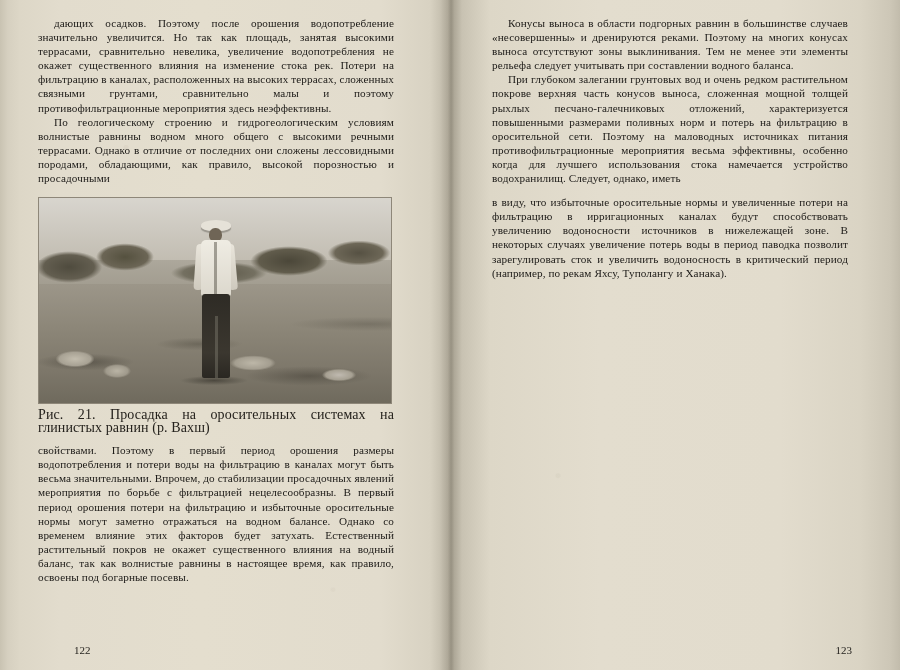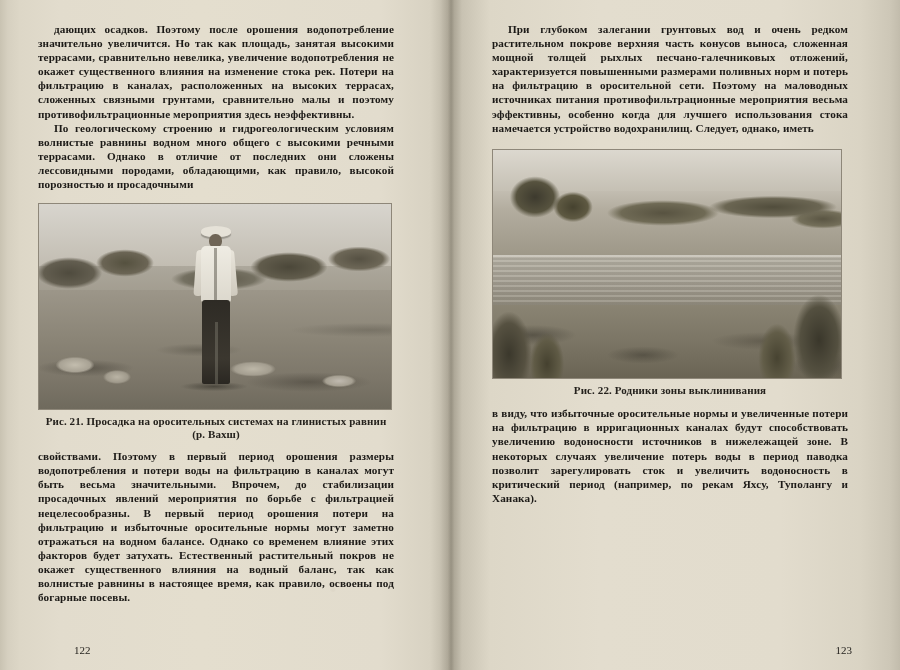--- a/index.html
+++ b/index.html
@@ -53,28 +53,27 @@
   .page {
     position: absolute;
     top: 0;
     height: 670px;
   }
   .page-left { left: 0; width: 450px; }
   .page-right { left: 450px; width: 450px; }
 
   .col {
     position: absolute;
-    top: 22px;
+    top: 16px;
     width: 356px;
     font-size: 11.2px;
     line-height: 14.1px;
     text-align: justify;
     color: #1c1a17;
     letter-spacing: 0.1px;
-    font-weight: bold;
   }
   .page-left .col { left: 38px; }
   .page-right .col { left: 42px; }
 
   p.body {
     margin: 0;
     text-indent: 16px;
     text-align: justify;
   }
   p.body.noindent { text-indent: 0; }
@@ -83,23 +82,22 @@
     margin: 0;
     padding: 0;
   }
   .photo {
     position: relative;
     overflow: hidden;
     border: 1px solid #8e8779;
     background: #9a958a;
   }
   .photo-caption {
-    font-size: 11px;
+    font-size: 14px;
     line-height: 12.5px;
-    text-align: center;
     color: #24211c;
     margin-top: 5px;
     letter-spacing: 0.1px;
   }
   .folio {
     position: absolute;
     bottom: 14px;
     font-size: 11px;
     color: #201e1a;
   }
@@ -281,33 +279,23 @@
         <div class="photo-caption">Рис. 21. Просадка на оросительных системах на глинистых равнин (р. Вахш)</div>
       </div>
 
       <p class="body noindent" style="margin-top:9px;">свойствами. Поэтому в первый период орошения размеры водопотребления и потери воды на фильтрацию в каналах могут быть весьма значительными. Впрочем, до стабилизации просадочных явлений мероприятия по борьбе с фильтрацией нецелесообразны. В первый период орошения потери на фильтрацию и избыточные оросительные нормы могут заметно отражаться на водном балансе. Однако со временем влияние этих факторов будет затухать. Естественный растительный покров не окажет существенного влияния на водный баланс, так как волнистые равнины в настоящее время, как правило, освоены под богарные посевы.</p>
     </div>
     <div class="folio folio-left">122</div>
   </div>
 
   <div class="page page-right">
     <div class="col">
+      <p class="body">Конусы выноса в области подгорных равнин в большинстве случаев «несовершенны» и дренируются реками. Поэтому на многих конусах выноса отсутствуют зоны выклинивания. Тем не менее эти элементы рельефа следует учитывать при составлении водного баланса.</p>
       <p class="body">При глубоком залегании грунтовых вод и очень редком растительном покрове верхняя часть конусов выноса, сложенная мощной толщей рыхлых песчано-галечниковых отложений, характеризуется повышенными размерами поливных норм и потерь на фильтрацию в оросительной сети. Поэтому на маловодных источниках питания противофильтрационные мероприятия весьма эффективны, особенно когда для лучшего использования стока намечается устройство водохранилищ. Следует, однако, иметь</p>
 
-      <div class="figure" style="margin-top:14px;">
-        <div class="photo" id="photo2">
-          <div class="sky2"></div>
-          <div class="treeline"></div>
-          <div class="water"></div>
-          <div class="bank"></div>
-          <div class="grass-l"></div>
-          <div class="grass-r"></div>
-        </div>
-        <div class="photo-caption">Рис. 22. Родники зоны выклинивания</div>
-      </div>
 
       <p class="body noindent" style="margin-top:10px;">в виду, что избыточные оросительные нормы и увеличенные потери на фильтрацию в ирригационных каналах будут способствовать увеличению водоносности источников в нижележащей зоне. В некоторых случаях увеличение потерь воды в период паводка позволит зарегулировать сток и увеличить водоносность в критический период (например, по рекам Яхсу, Туполангу и Ханака).</p>
     </div>
     <div class="folio folio-right">123</div>
   </div>
 
   <div class="gutter"></div>
   <div class="grain"></div>
 </div>
 

